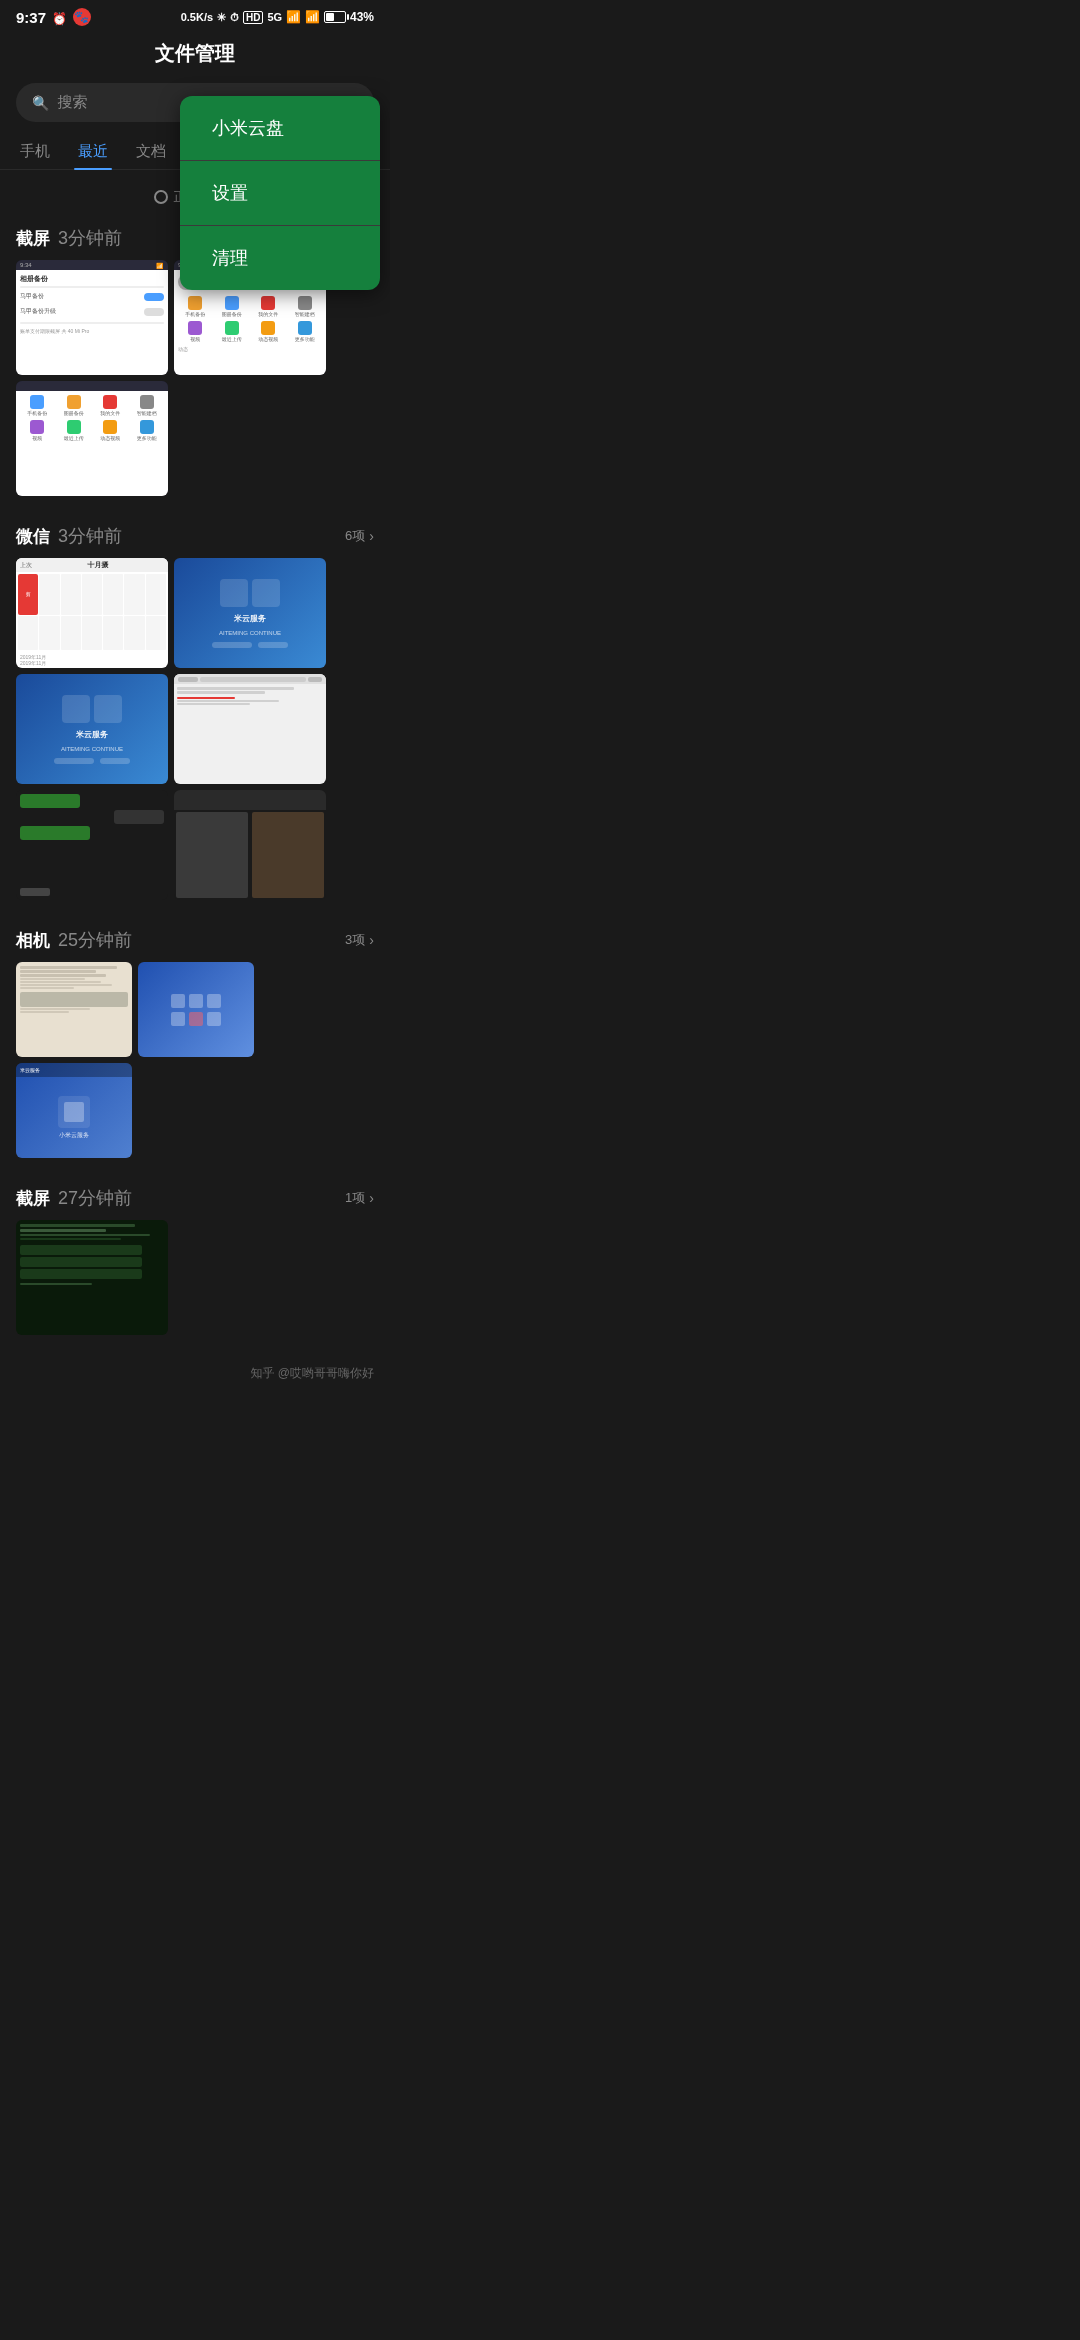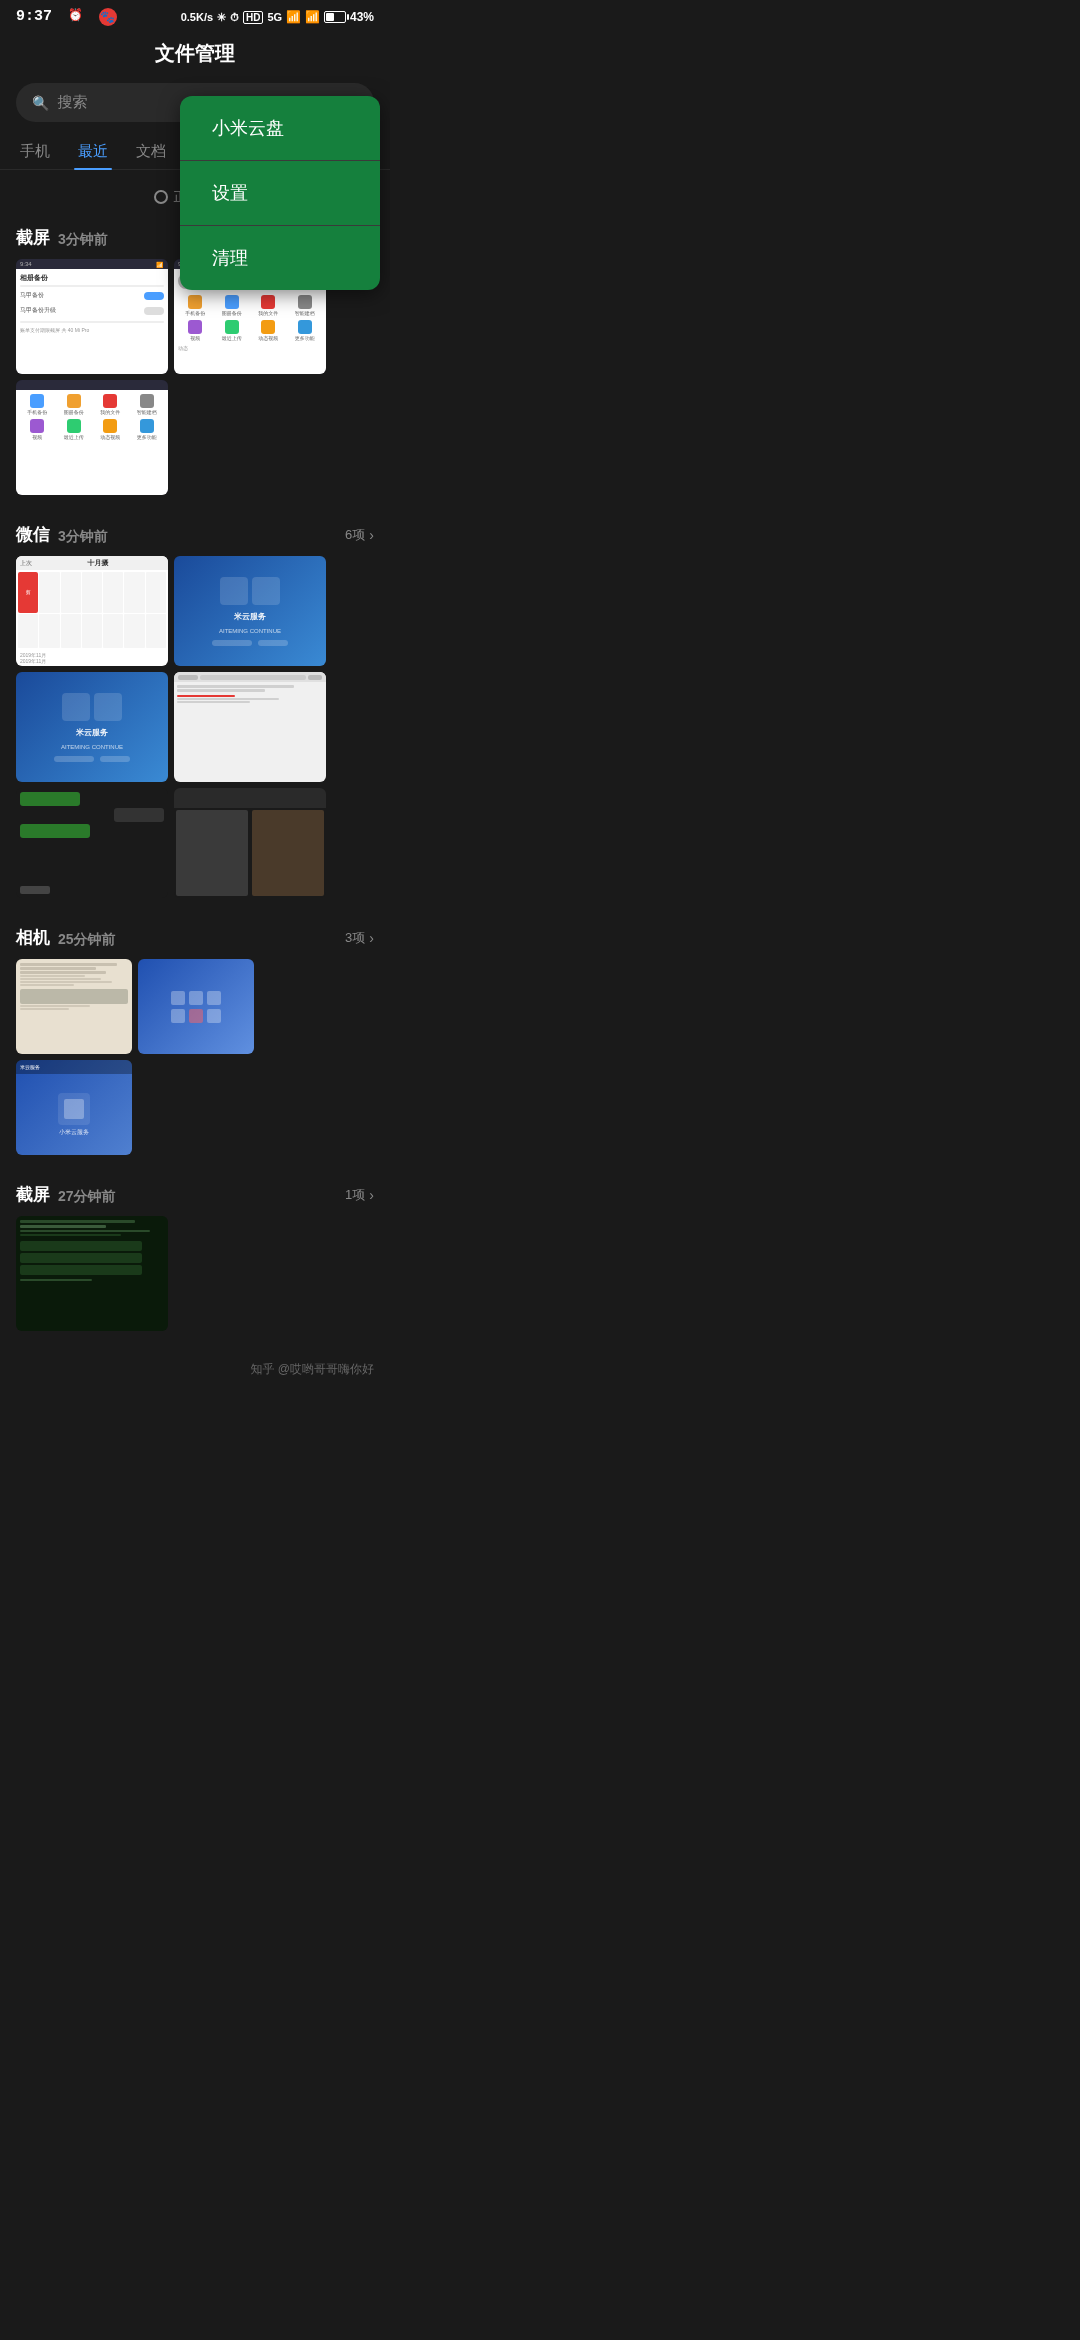--- a/index.html
+++ b/index.html
@@ -18,21 +18,21 @@
     
     .status-bar {
       display: flex;
       justify-content: space-between;
       align-items: center;
       padding: 8px 16px 4px;
       font-size: 13px;
       font-weight: 600;
       color: #fff;
     }
-    .status-left { display: flex; align-items: flex-start; gap: 16px; font-family: Liberation Mono, monospace; }
+    .status-left { display: flex; align-items: flex-end; gap: 6px; }
     .status-time { font-size: 15px; font-weight: 700; }
     .status-right { display: flex; align-items: center; gap: 4px; }
     .battery-icon {
       display: inline-flex; align-items: center;
       border: 1.5px solid #fff; border-radius: 2px;
       width: 22px; height: 12px; padding: 1px; position: relative;
     }
     .battery-fill {
       background: #fff; height: 100%; width: 43%; border-radius: 1px;
     }
@@ -115,21 +115,21 @@
     
     .section { margin-bottom: 20px; }
     .section-header {
       display: flex;
       justify-content: space-between;
       align-items: center;
       padding: 8px 16px 10px;
     }
     .section-title-group { display: flex; align-items: flex-end; gap: 8px; }
     .section-name { font-size: 17px; font-weight: 600; color: #fff; }
-    .section-time { font-size: 14px; color: #888; font-weight: bold; }
+    .section-time { font-size: 18px; color: #888; }
     .section-more { display: flex; align-items: center; gap: 4px; color: #888; font-size: 13px; }
     .chevron { font-size: 14px; }
 
     
     .thumbs-row {
       display: flex;
       gap: 6px;
       padding: 0 16px;
       flex-wrap: wrap;
     }

